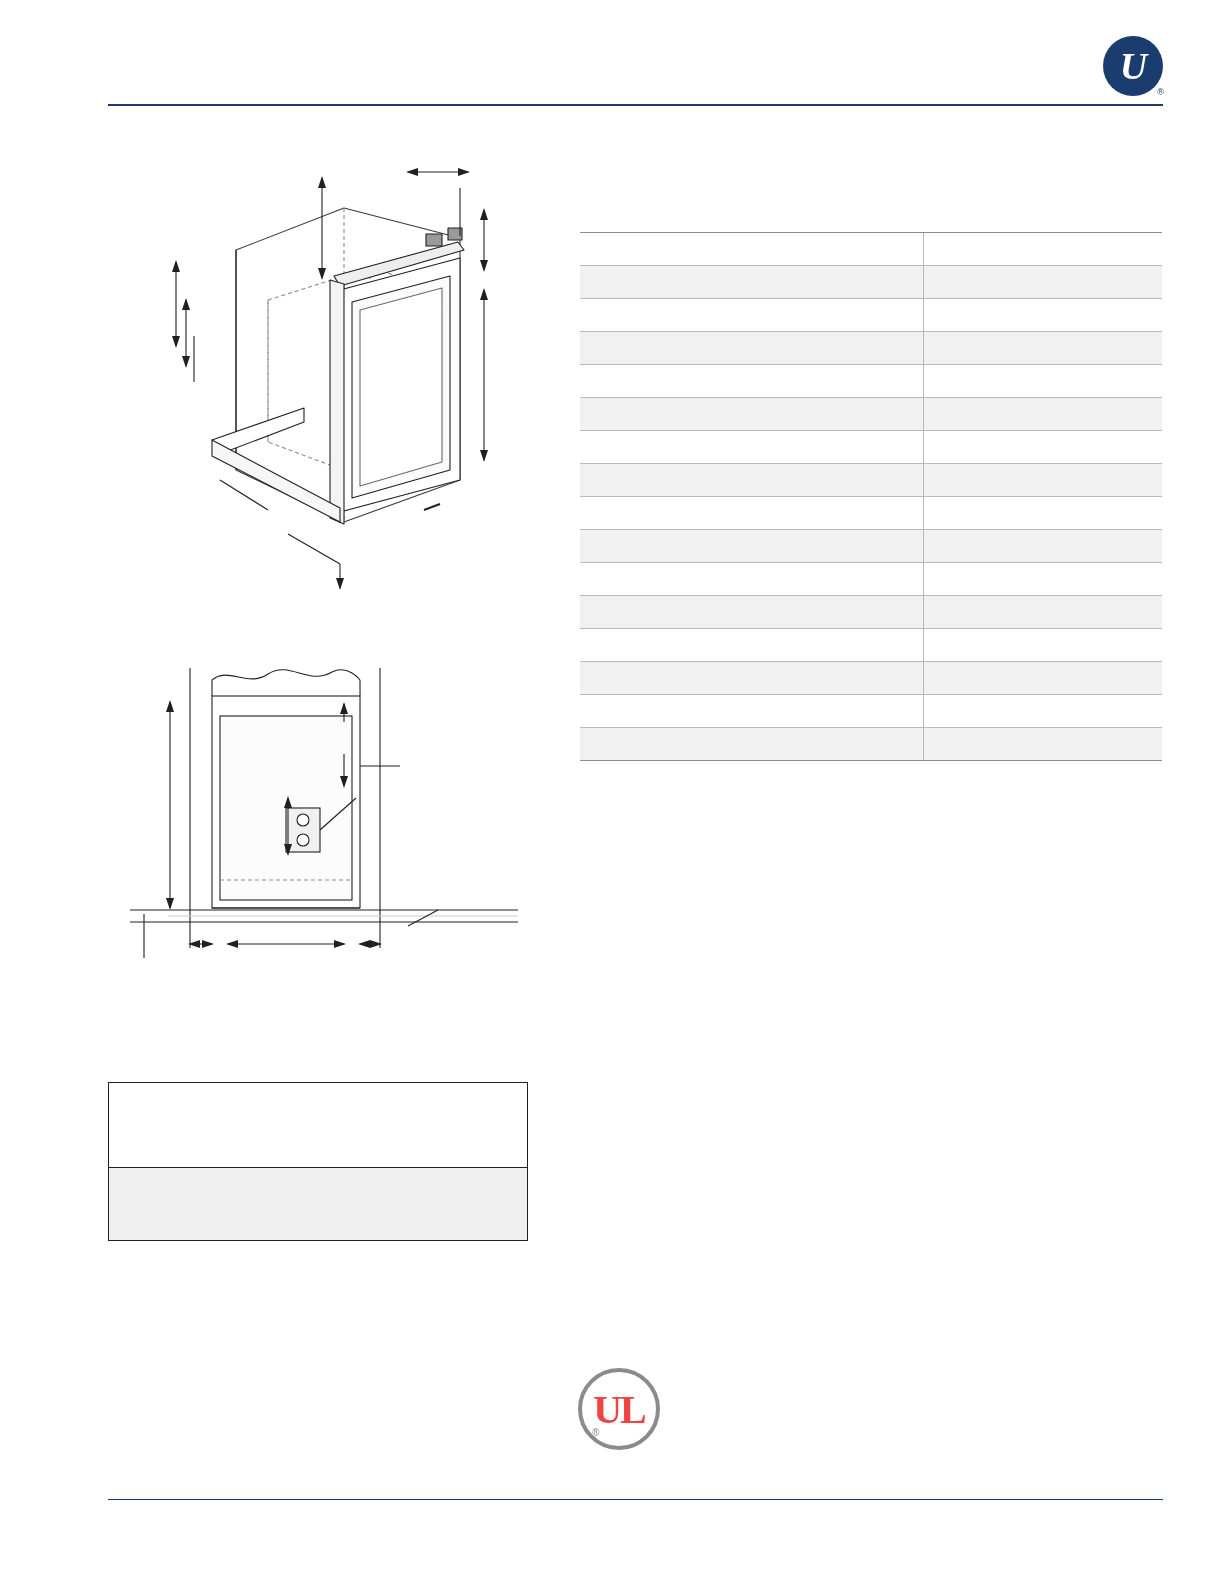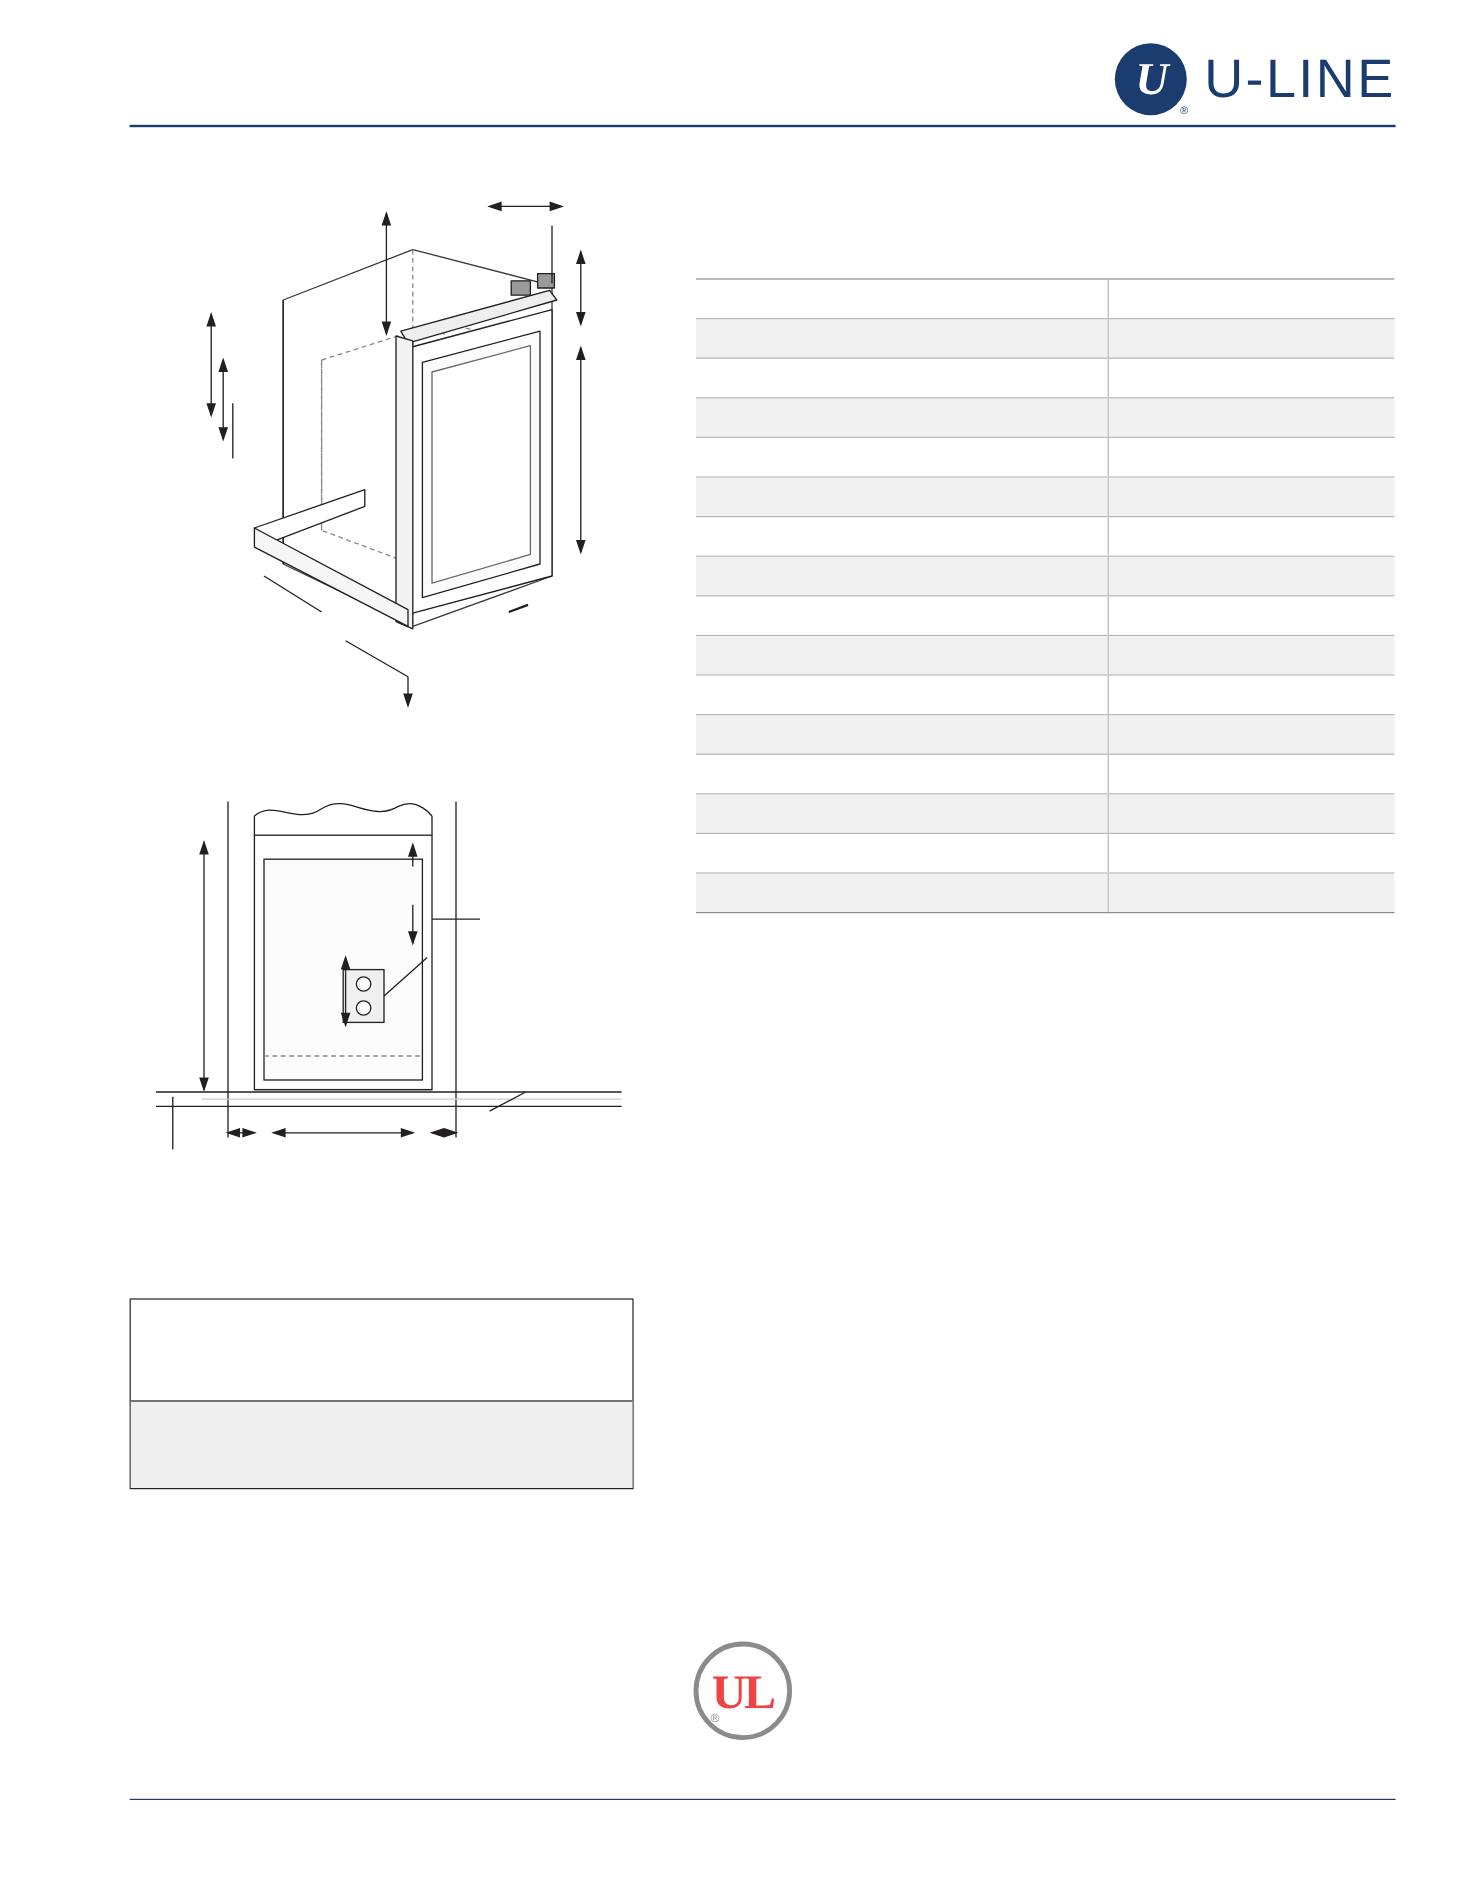--- a/index.html
+++ b/index.html
@@ -212,21 +212,20 @@
 </style>
 </head>
 <body>
 
 <div class="page-header">
   <div class="logo-wrap">
     <div class="logo-mark">
       <span class="u-glyph">U</span>
       <span class="reg">®</span>
     </div>
-    <div class="logo-text">U-LINE</div>
   </div>
   <div class="header-rule"></div>
 </div>
 
 <div class="left-col">
 
   <div class="drawing-iso">
     <svg width="430" height="470" viewBox="0 0 430 470" aria-hidden="true">
       <g fill="none" stroke="#231f20" stroke-width="1.1" stroke-linejoin="round">
 

